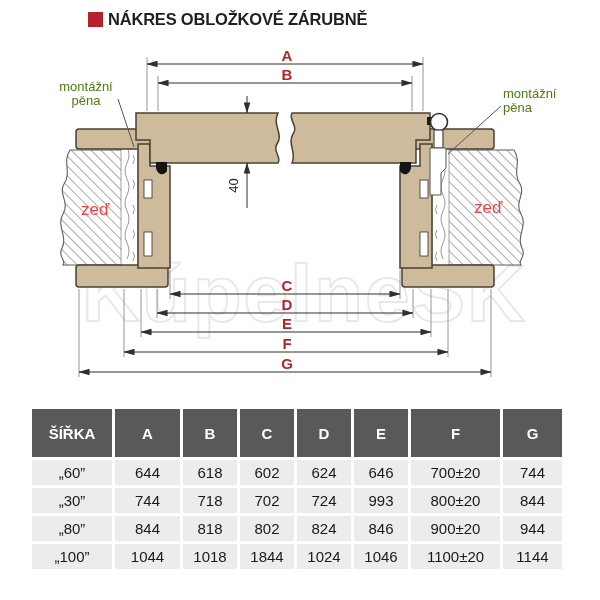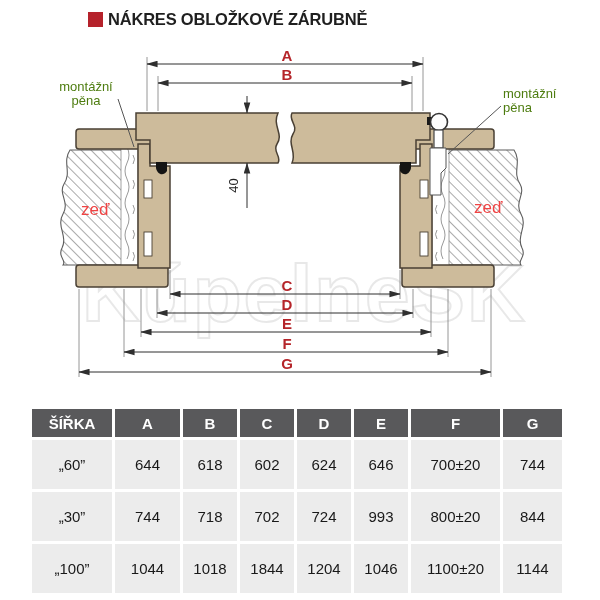--- a/index.html
+++ b/index.html
@@ -20,22 +20,22 @@
     color:transparent;-webkit-text-stroke:2px #d6d6d6;opacity:.55;
   }
   .dim-label{position:absolute;z-index:3;transform:translateX(-50%);
     color:#b5252a;font-weight:bold;font-size:15px;line-height:1;}
   .ann{position:absolute;z-index:3;color:#4d7c0f;font-size:13px;line-height:1.05;}
   .ann.center{text-align:center;}
   .wall-label{position:absolute;z-index:3;color:#ef4444;font-size:17px;}
   .thickness-label{position:absolute;z-index:3;color:#222;font-size:13px;transform:rotate(-90deg);}
   
   .size-table{position:absolute;left:29px;top:406px;border-collapse:separate;border-spacing:3px;z-index:4;}
-  .size-table th{background:#59595b;color:#ffffff;font-size:15px;font-weight:bold;height:28px;text-align:center;padding:0 2px;}
-  .size-table td{background:#ececec;color:#191919;font-size:15px;height:25px;text-align:center;padding:12px 2px;white-space:nowrap;}
+  .size-table th{background:#59595b;color:#ffffff;font-size:15px;font-weight:bold;height:48px;text-align:center;padding:0 2px;}
+  .size-table td{background:#ececec;color:#191919;font-size:15px;height:25px;text-align:center;padding:0 2px;white-space:nowrap;}
 </style>
 </head>
 <body>
 
 <div class="title-row">
   <span class="title-bullet"></span>
   <span class="page-title">NÁKRES OBLOŽKOVÉ ZÁRUBNĚ</span>
 </div>
 
 <div class="diagram">
@@ -200,23 +200,33 @@
       <td>„30”</td>
       <td>744</td>
       <td>718</td>
       <td>702</td>
       <td>724</td>
       <td>993</td>
       <td>800±20</td>
       <td>844</td>
     </tr>
     <tr>
+      <td>„80”</td>
+      <td>844</td>
+      <td>818</td>
+      <td>802</td>
+      <td>824</td>
+      <td>846</td>
+      <td>900±20</td>
+      <td>944</td>
+    </tr>
+    <tr>
       <td>„100”</td>
       <td>1044</td>
       <td>1018</td>
       <td>1844</td>
-      <td>1204</td>
+      <td>1024</td>
       <td>1046</td>
       <td>1100±20</td>
       <td>1144</td>
     </tr>
   </tbody>
 </table>
 
 </body></html>

